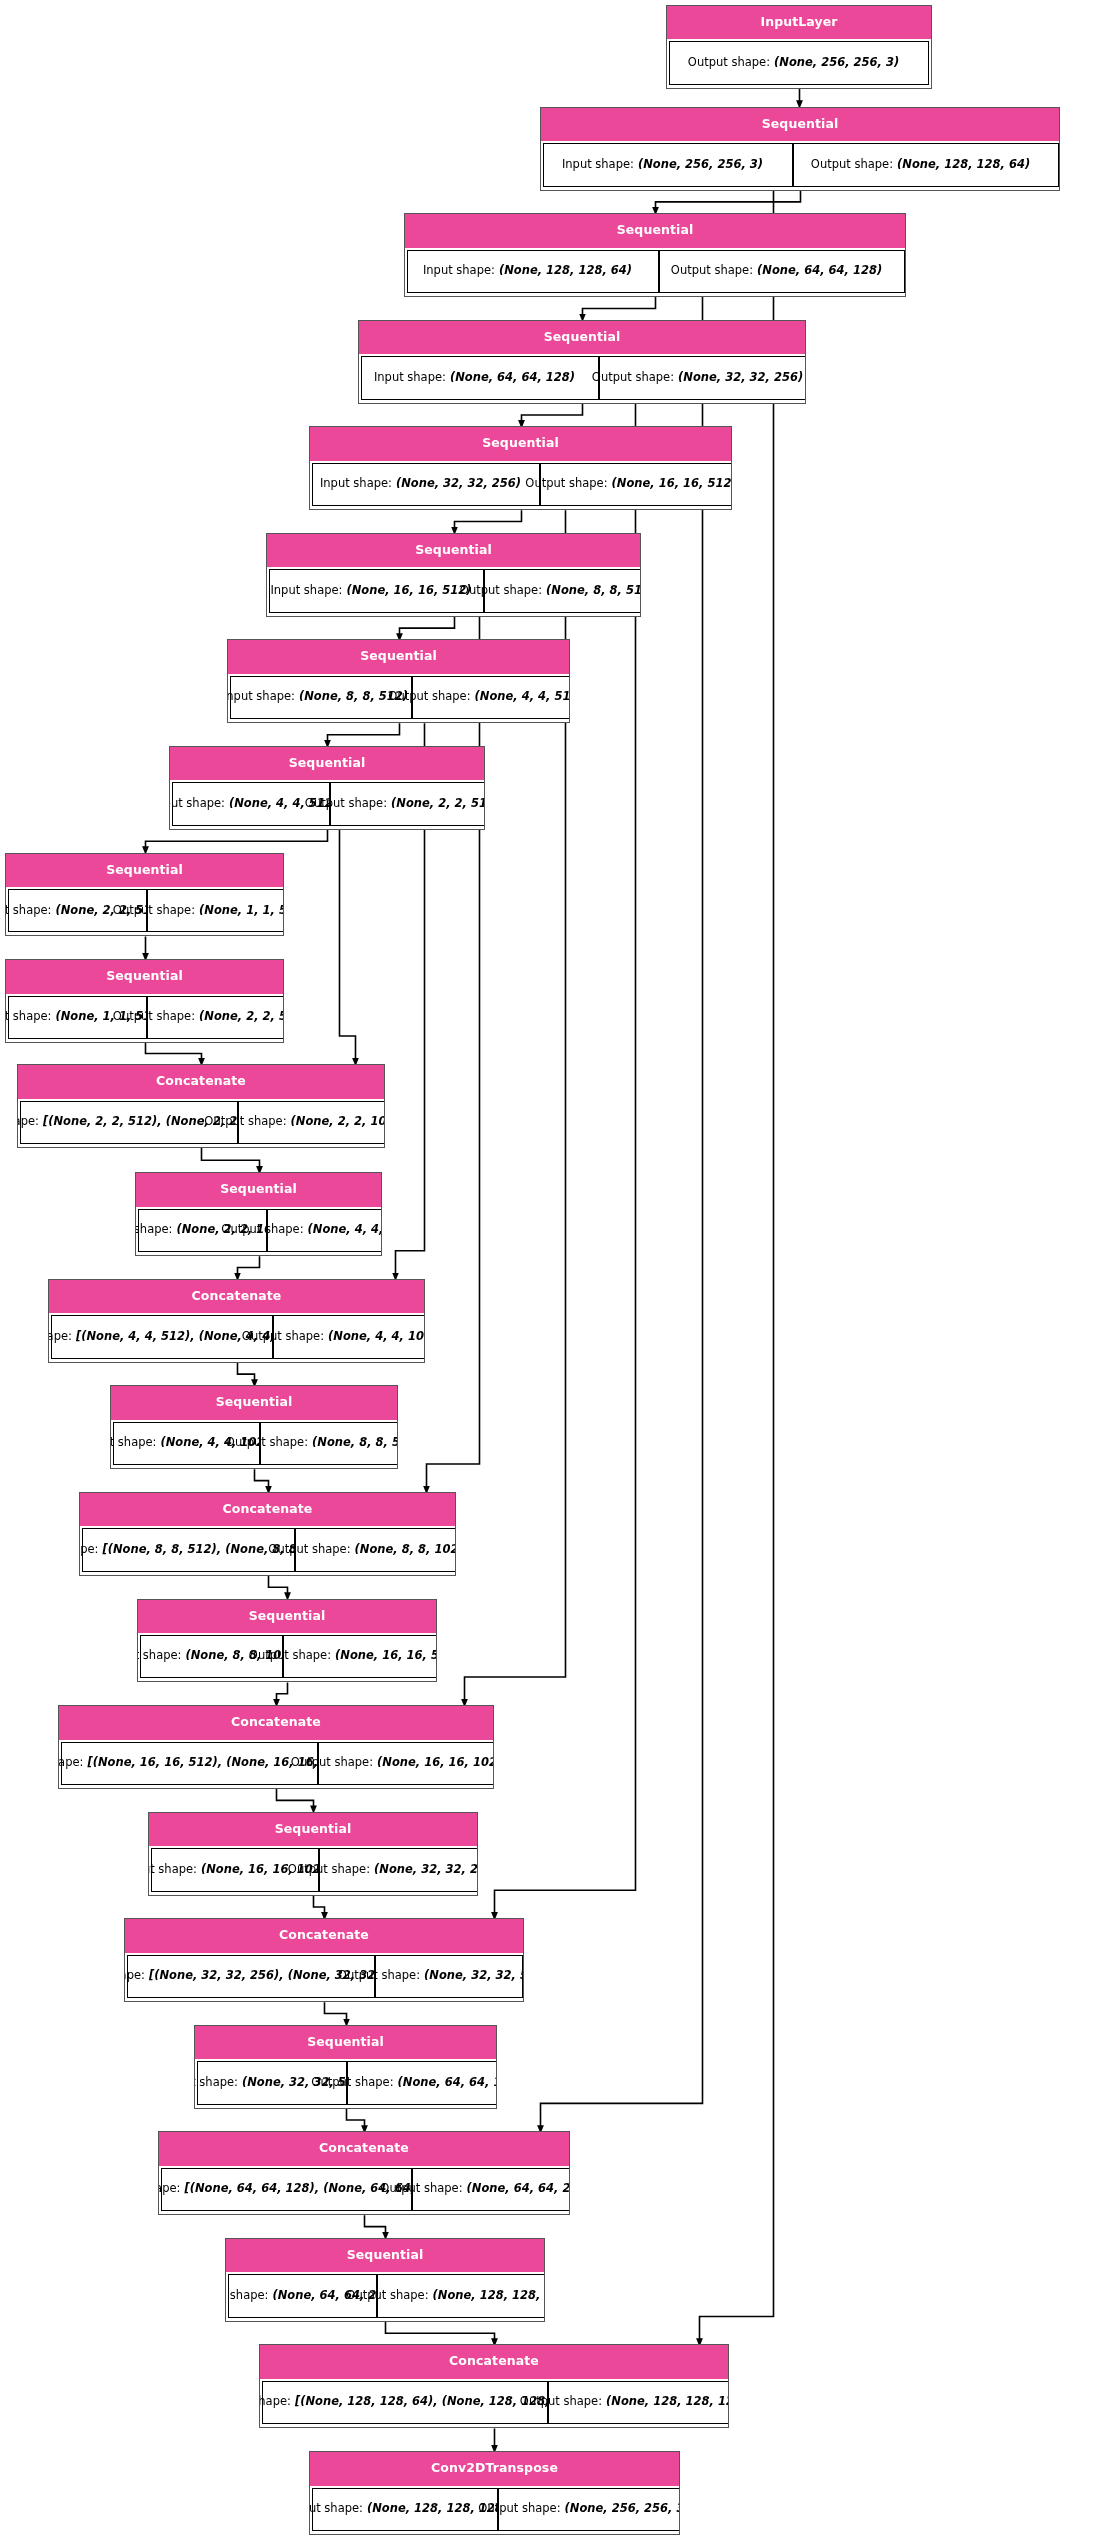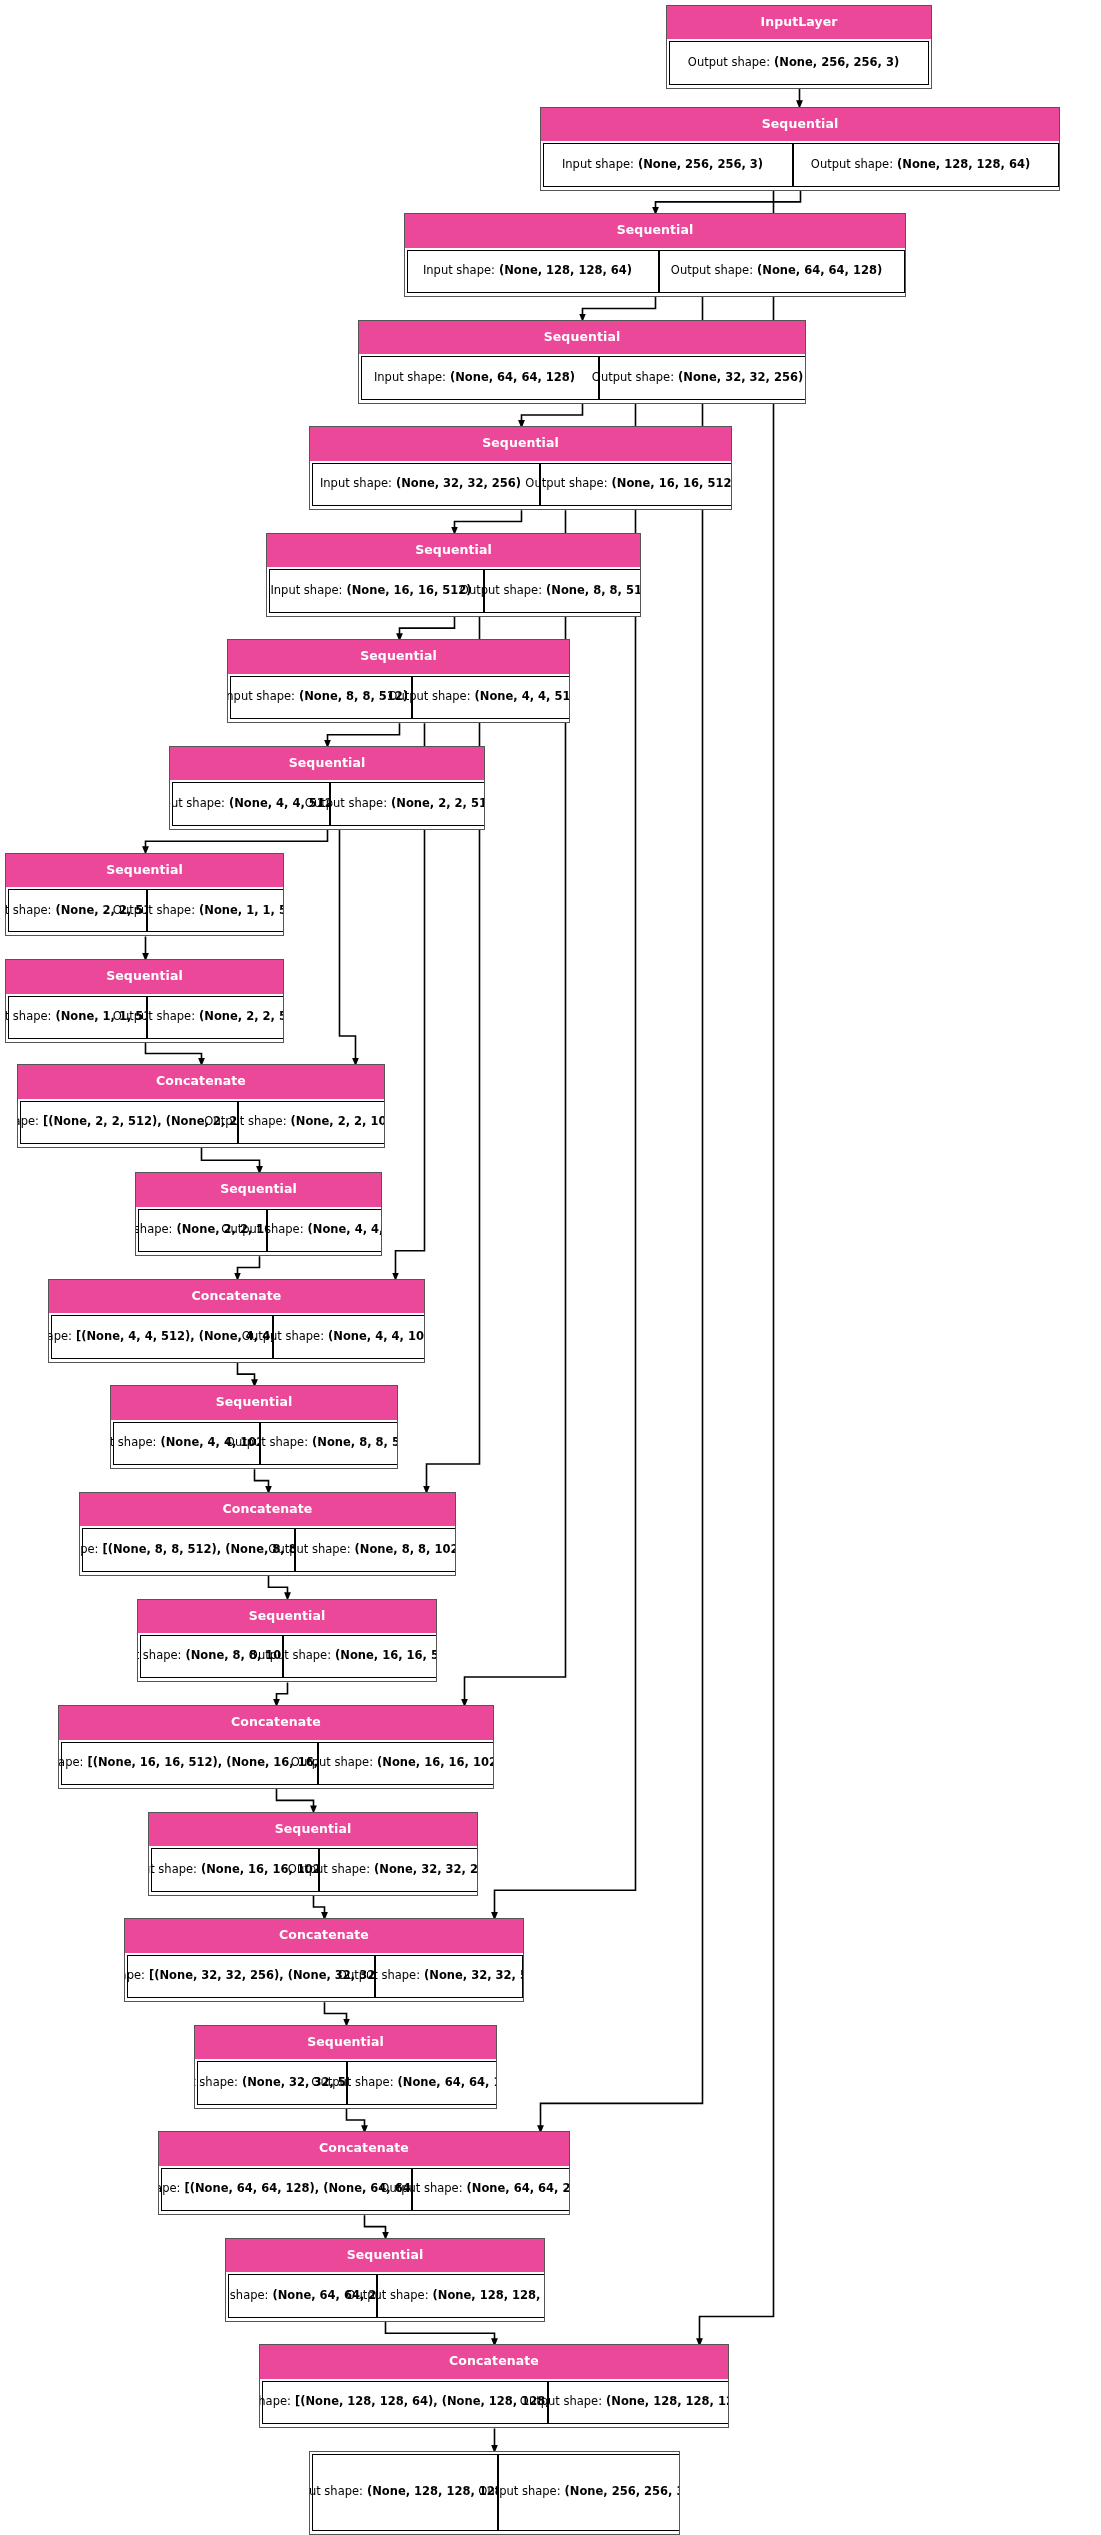--- a/index.html
+++ b/index.html
@@ -70,20 +70,21 @@
   }
   .shape-cell + .shape-cell {
     border-left: 1px solid #000000;
   }
   .shape-cell .lbl {
     font-weight: normal;
   }
   .shape-cell .val {
     font-weight: bold;
     margin-left: 4px;
+    font-style: italic;
   }
   .node-body.full-span .shape-cell {
     flex: 1 1 auto;
   }
 </style>
 </head>
 <body>
 
 <div id="canvas">
   <svg id="edge-layer" viewBox="0 0 1101 2535" width="1101" height="2535">
@@ -415,20 +416,21 @@
             <span class="lbl">Input shape:</span>
             <span class="val">[(None, 128, 128, 64), (None, 128, 128, 64)]</span>
           </div>
           <div class="shape-cell" style="width: 182px;">
             <span class="lbl">Output shape:</span>
             <span class="val">(None, 128, 128, 128)</span>
           </div>
         </div>
       </div>
       <div class="node" style="left: 309px; top: 2451.04px; width: 371px; height: 83.9618px;">
+        <div class="node-title">Conv2DTranspose</div>
         <div class="node-body">
           <div class="shape-cell" style="width: 186px;">
             <span class="lbl">Input shape:</span>
             <span class="val">(None, 128, 128, 128)</span>
           </div>
           <div class="shape-cell" style="width: 183px;">
             <span class="lbl">Output shape:</span>
             <span class="val">(None, 256, 256, 3)</span>
           </div>
         </div>

